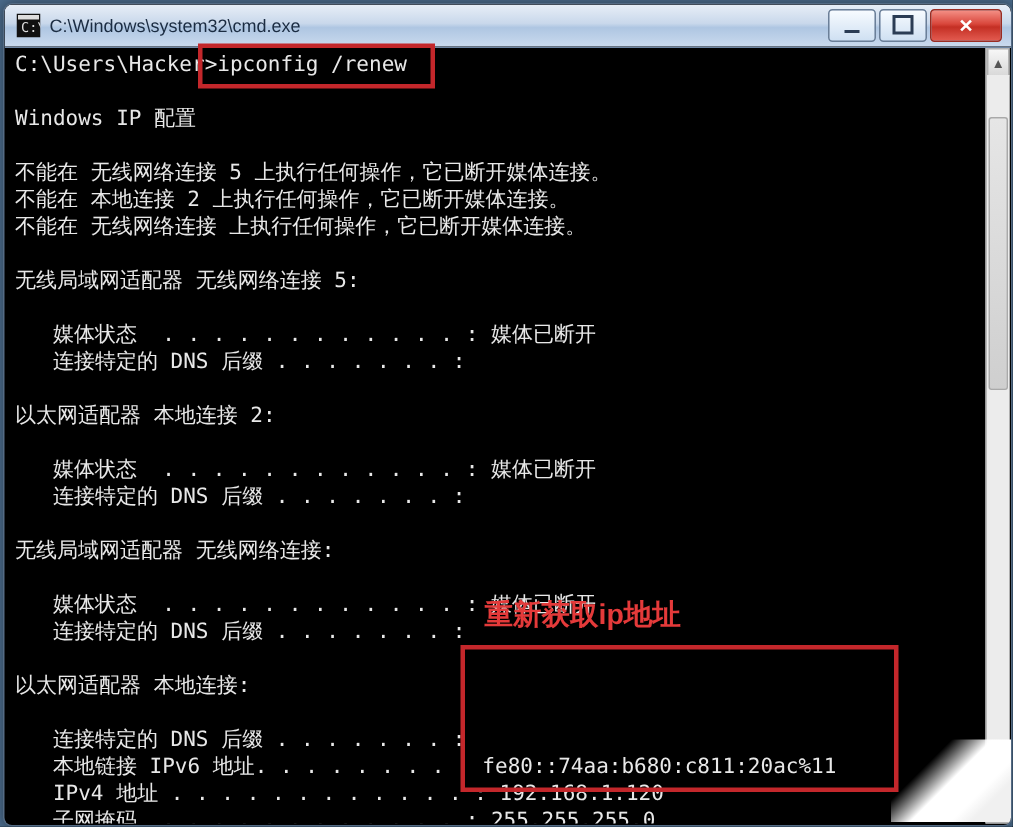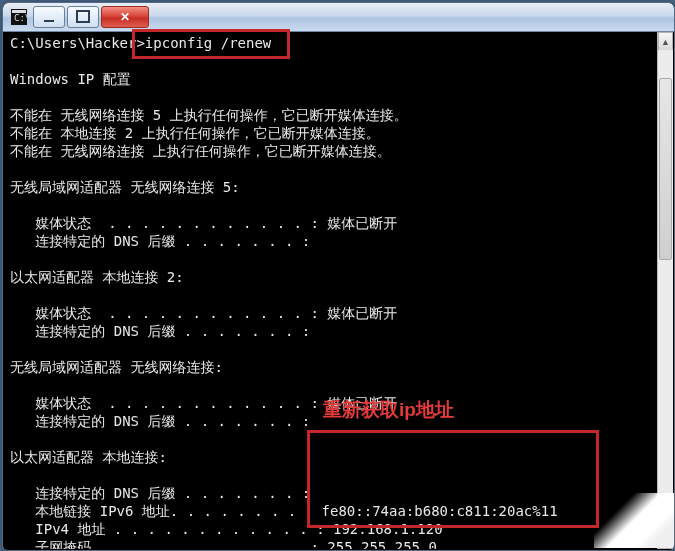--- a/index.html
+++ b/index.html
@@ -36,20 +36,21 @@
 <div class="window">
 
   <div class="titlebar">
     <span class="title-icon">
       <svg viewBox="0 0 16 16" width="16" height="16">
           <rect x="0" y="0" width="16" height="16" fill="#111"></rect>
           <rect x="1" y="1" width="14" height="3" fill="#ddd"></rect>
           <text x="3" y="12" font-size="9" fill="#ddd" font-family="monospace">C:\</text>
         </svg>
     </span>
+    <span class="title-text">C:\Windows\system32\cmd.exe</span>
     <div class="win-btns">
       <div class="win-btn win-min"></div>
       <div class="win-btn win-max"></div>
       <div class="win-btn win-close"></div>
     </div>
   </div>
 
   <div class="term"><span>C:\Users\Hacker&gt;</span><span>ipconfig /renew</span>
 
 <span>Windows IP 配置</span>

